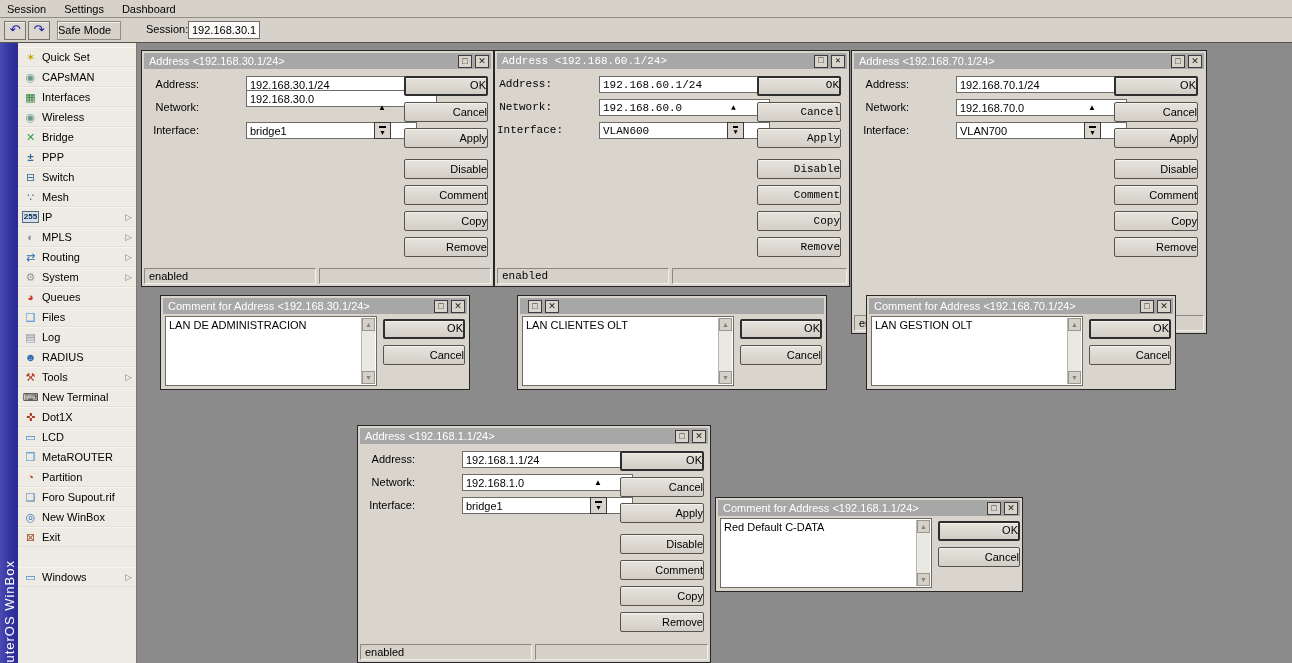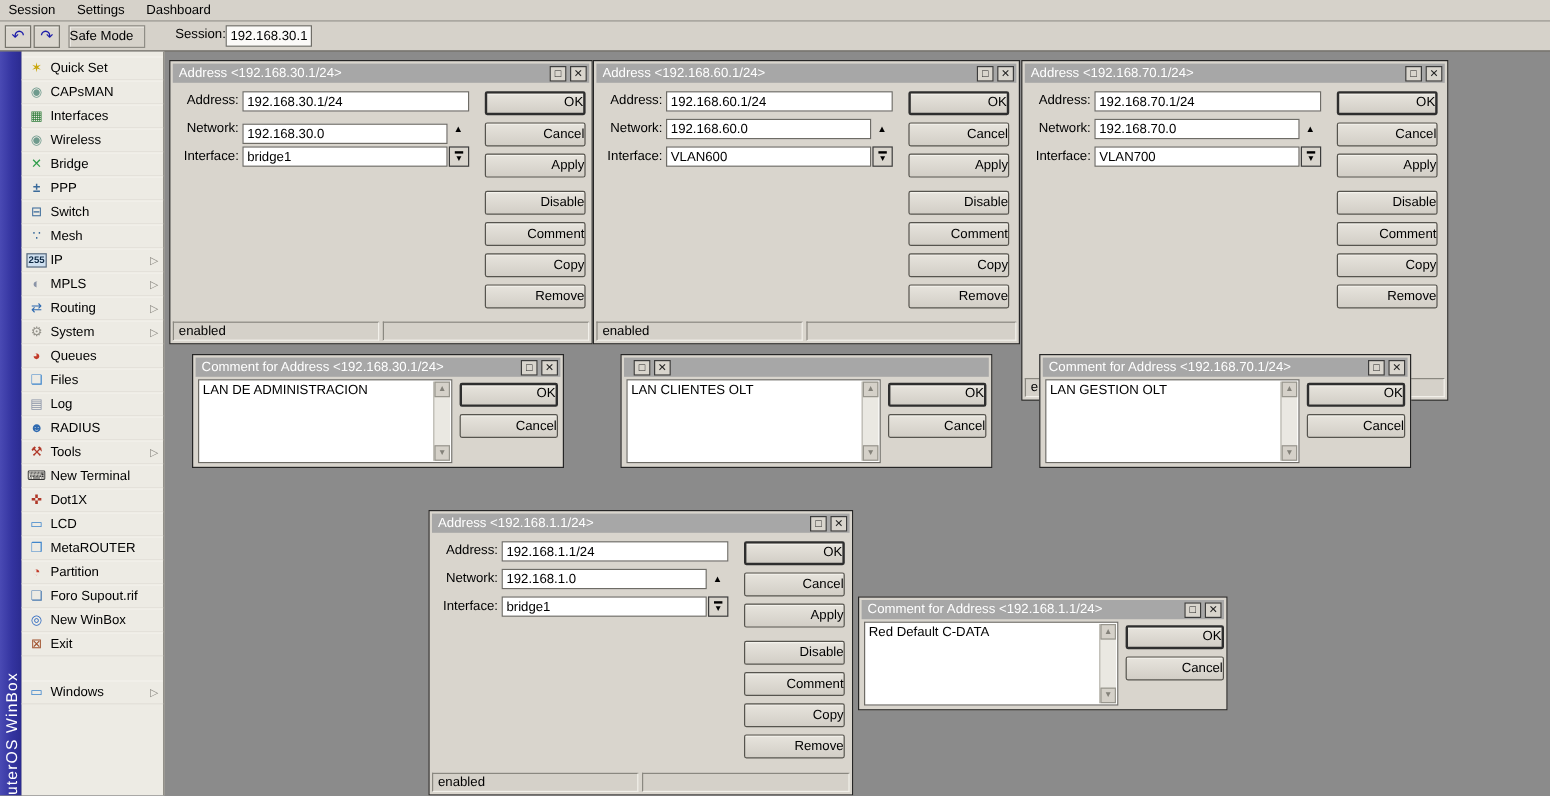--- a/index.html
+++ b/index.html
@@ -38,21 +38,21 @@
 
   
   .win { position:absolute; background:#d9d5cd; border:1px solid #262626; padding:2px; }
   .titlebar { height:16px; background:#a7a7a7; color:#fff; padding:0 2px 0 5px; display:flex; align-items:center; }
   .tb-title { flex:1; line-height:16px; white-space:nowrap; overflow:hidden; }
   .tb-btn { width:14px; height:13px; flex:none; background:#d9d5cd; border:1px solid #3c3c3c; color:#222; font-size:9px; line-height:10px; text-align:center; margin-left:3px; cursor:default; }
   .win-body { position:relative; height:calc(100% - 16px); }
 
   
   .flabel { position:absolute; left:0; width:55px; text-align:right; line-height:17px; }
-  .finput { position:absolute; height:17px; border:1px solid #6e6c66; background:#fff; font:inherit; padding:4px 3px; }
+  .finput { position:absolute; height:17px; border:1px solid #6e6c66; background:#fff; font:inherit; padding:4px 3px;margin-left:44px; }
   .spin-up { position:absolute; left:234px; top:34px; font-size:8px; color:#000; cursor:default; }
   .dd-btn { position:absolute; left:230px; top:53px; width:17px; height:17px; background:#d9d5cd; border:1px solid #3c3c3c; text-align:center; cursor:default; }
   .dd-glyph { display:inline-block; font-size:7px; line-height:7px; border-top:2px solid #000; padding-top:1px; margin-top:3px; }
   .btn { position:absolute; left:260px; width:84px; height:20px; background:linear-gradient(#e7e4dd,#d2cec6); border:1px solid #56544e; border-radius:2px; text-align:right; line-height:18px; box-shadow:inset 0 1px 0 #f4f2ec; cursor:default; }
   .btn.default { border:2px solid #2e2e2e; line-height:15px; }
   .status-cell { position:absolute; bottom:0; height:16px; background:#d5d1c9; border:1px solid; border-color:#8a8880 #f2f0ea #f2f0ea #8a8880; line-height:14px; padding-left:4px; }
 
   
   .cmt-box { position:absolute; left:2px; top:2px; width:212px; height:70px; background:#fff; border:1px solid #6e6c66; }
   .cmt-text { position:absolute; left:3px; top:2px; right:18px; line-height:13px; }
@@ -124,37 +124,37 @@
 <div class="win" style="left: 141px; top: 50px; width: 353px; height: 237px;">
     <div class="titlebar">
       <span class="tb-title">Address &lt;192.168.30.1/24&gt;</span>
       <span class="tb-btn">□</span>
       <span class="tb-btn">✕</span>
     </div>
     <div class="win-body">
       <span class="flabel" style="top:7px">Address:</span>
       <input class="finput" style="top: 7px; left: 58px; width: 189px;" value="192.168.30.1/24">
       <span class="flabel" style="top:30px">Network:</span>
-      <input class="finput" style="top: 34px; left: 58px; width: 171px;" value="192.168.30.0">
+      <input class="finput" style="top: 21px; left: 58px; width: 191px;" value="192.168.30.0">
       <span class="spin-up">▲</span>
       <span class="flabel" style="top:53px">Interface:</span>
       <input class="finput" style="top: 53px; left: 58px; width: 171px;" value="bridge1">
       <span class="dd-btn"><span class="dd-glyph">▼</span></span>
       <div class="btn default" style="top:7px">OK</div>
       <div class="btn" style="top:33px">Cancel</div>
       <div class="btn" style="top:59px">Apply</div>
       <div class="btn" style="top:90px">Disable</div>
       <div class="btn" style="top:116px">Comment</div>
       <div class="btn" style="top:142px">Copy</div>
       <div class="btn" style="top:168px">Remove</div>
       <div class="status-cell" style="left:0;width:172px">enabled</div>
       <div class="status-cell" style="left:175px;right:0"></div>
     </div>
   </div>
-    <div class="win" style="left: 494px; top: 50px; width: 356px; height: 237px;">
+    <div class="win" style="left: 494px; top: 50px; width: 356px; height: 237px; font-family: Liberation Mono, monospace;">
     <div class="titlebar">
       <span class="tb-title">Address &lt;192.168.60.1/24&gt;</span>
       <span class="tb-btn">□</span>
       <span class="tb-btn">✕</span>
     </div>
     <div class="win-body">
       <span class="flabel" style="top:7px">Address:</span>
       <input class="finput" style="top: 7px; left: 58px; width: 189px;" value="192.168.60.1/24">
       <span class="flabel" style="top:30px">Network:</span>
       <input class="finput" style="top: 30px; left: 58px; width: 171px;" value="192.168.60.0">

